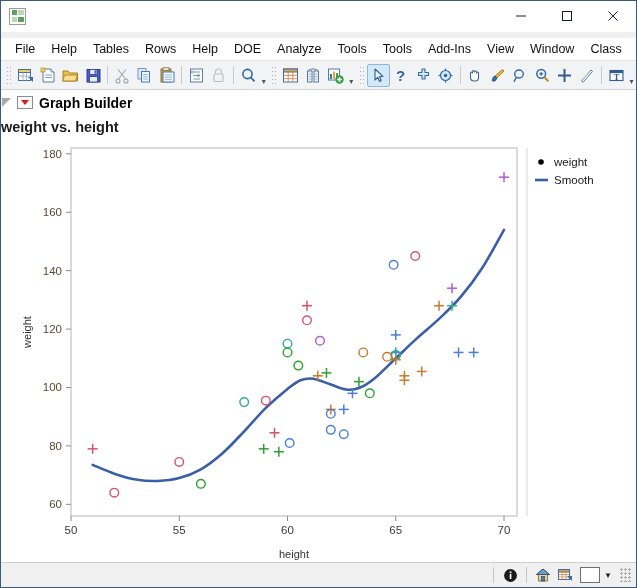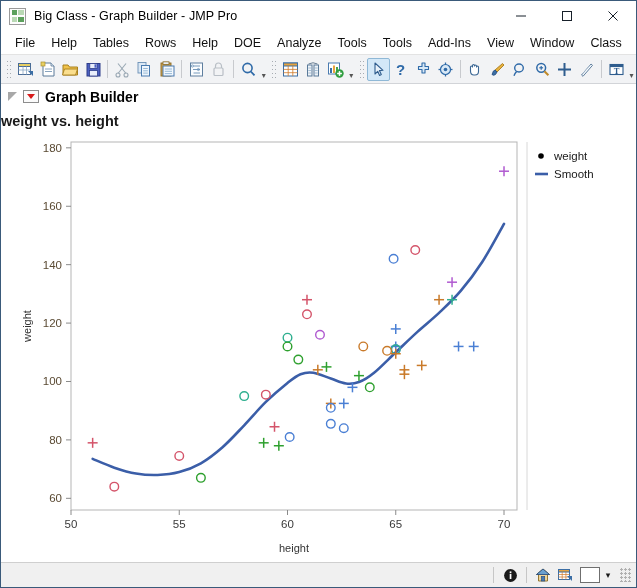--- a/index.html
+++ b/index.html
@@ -73,20 +73,21 @@
 
   
   .menubar {
     height: 22px;
     background: #ffffff;
     display: flex;
     align-items: center;
     padding-left: 6px;
     flex: 0 0 auto;
     border-bottom: 1px solid #e3e3e3;
+    margin-top: 6px;
   }
   .menu-item {
     font-size: 12.5px;
     color: #111111;
     padding: 2px 8px;
     white-space: nowrap;
   }
 
   
   .toolbar {
@@ -138,21 +139,20 @@
   .report {
     flex: 1 1 auto;
     background: #ffffff;
     position: relative;
     overflow: hidden;
   }
   .report-head {
     height: 25px;
     display: flex;
     align-items: center;
-    padding-left: 6px;
     background: #ffffff;
     border-bottom: 1px solid #e9e9e9;
   }
   .disclosure {
     width: 12px; height: 12px;
     margin-right: 4px;
     position: relative;
   }
   .disclosure::after {
     content: "";
@@ -246,21 +246,20 @@
 
 <div class="window">
 
   <div class="titlebar">
     <div class="app-icon">
       <i></i>
         <i class="pale"></i>
         <i class="pale"></i>
         <i></i>
     </div>
-    <div class="title-text">Big Class - Graph Builder - JMP Pro</div>
     <div class="win-controls">
       <div class="win-btn">
         <svg width="12" height="12" viewBox="0 0 12 12">
           <line x1="1" y1="6" x2="11" y2="6" stroke="#17202a" stroke-width="1"></line>
         </svg>
       </div>
       <div class="win-btn">
         <svg width="12" height="12" viewBox="0 0 12 12">
           <rect x="1.5" y="1.5" width="9" height="9" fill="none" stroke="#17202a" stroke-width="1"></rect>
         </svg>

